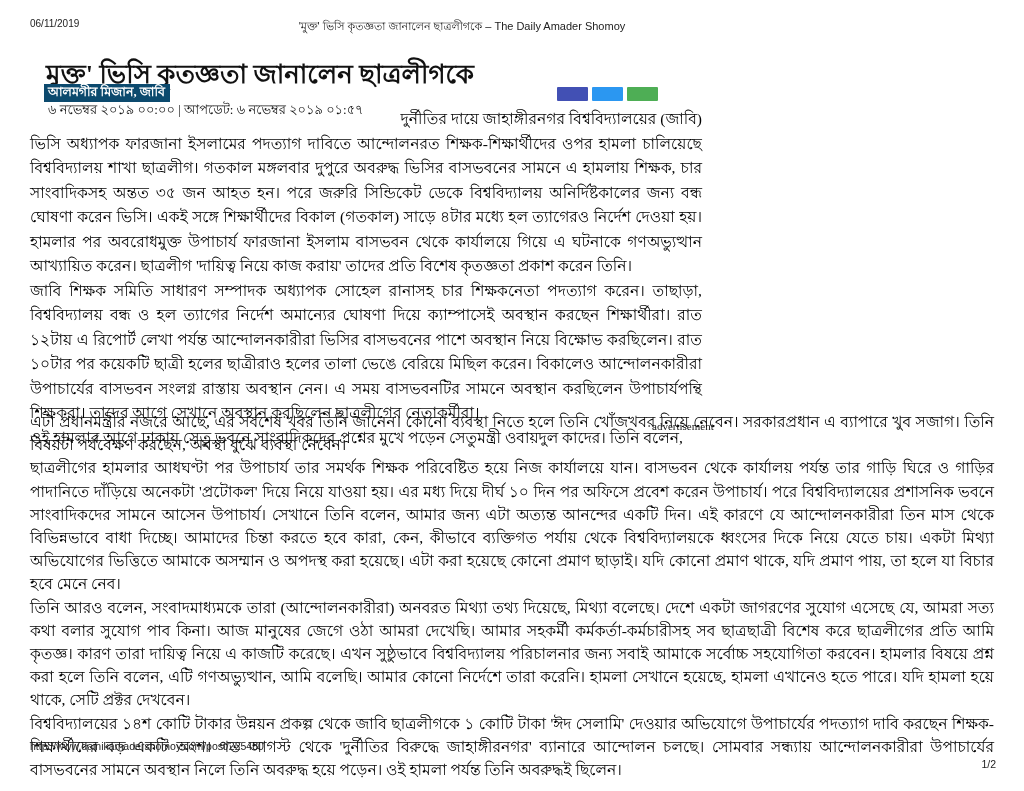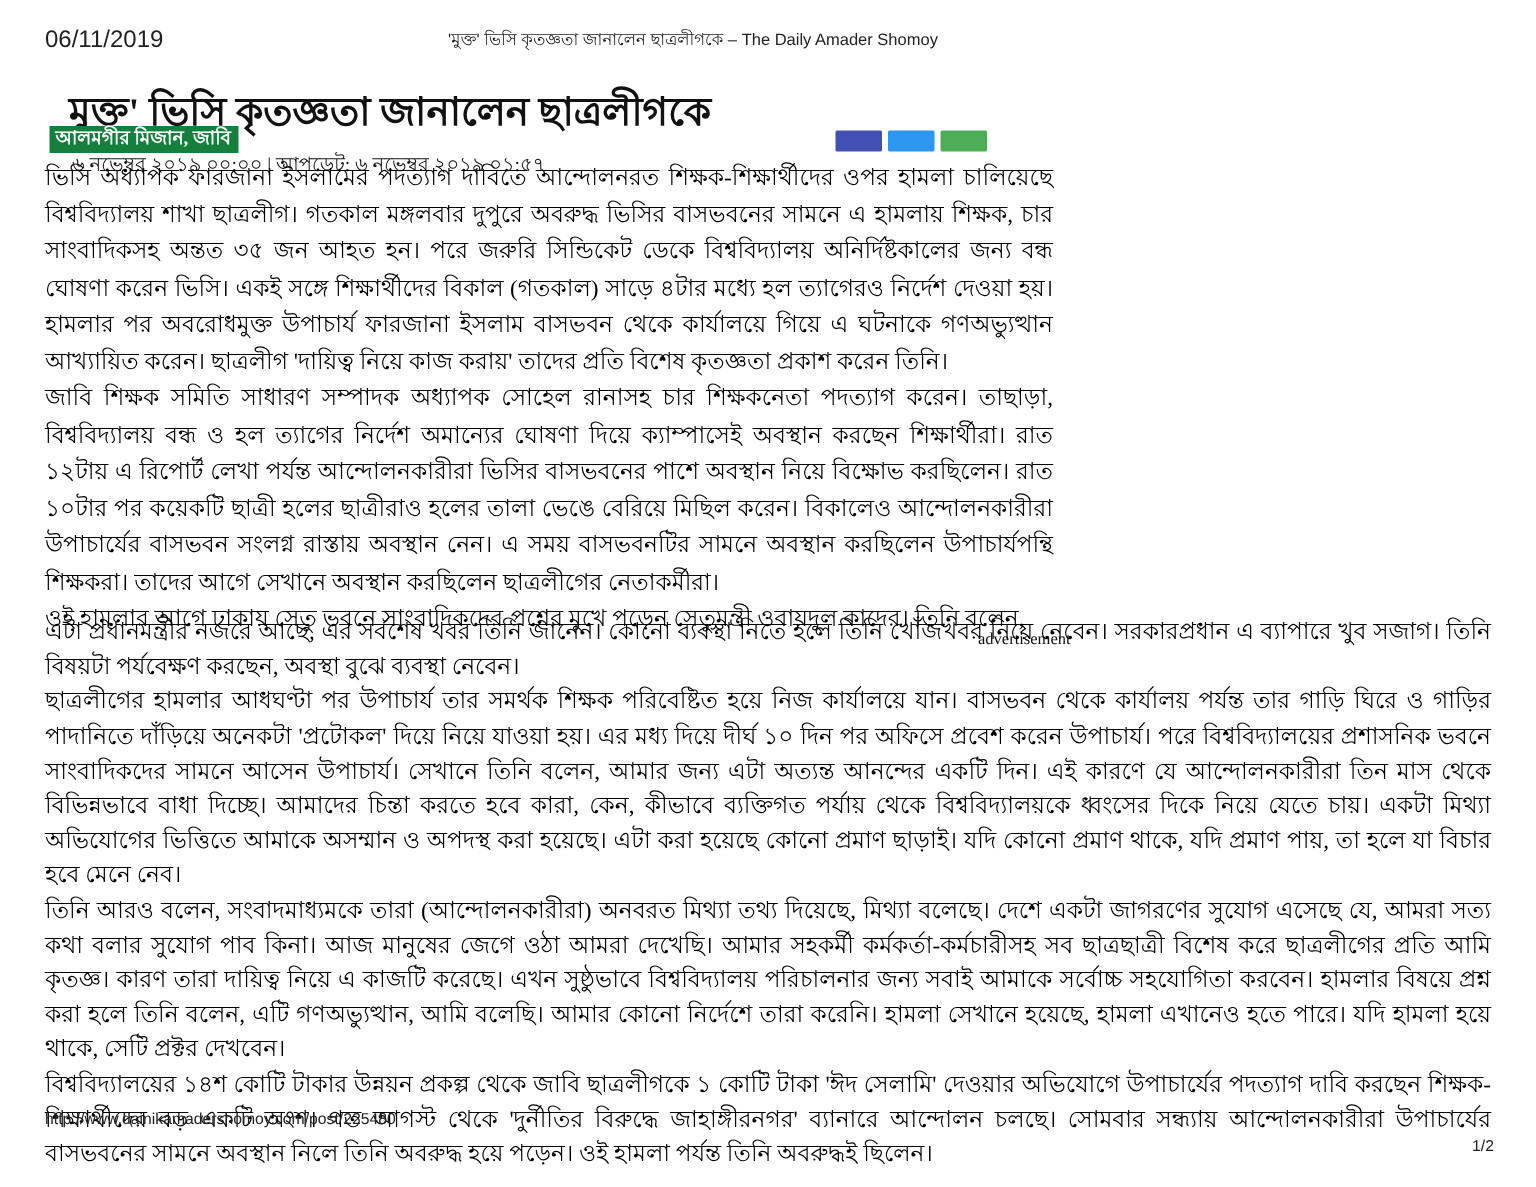--- a/index.html
+++ b/index.html
@@ -4,33 +4,33 @@
 <style>
   html,body{margin:0;padding:0;background:#ffffff;}
   body{
     width:1024px;height:791px;position:relative;overflow:hidden;
     font-family:"Liberation Serif","DejaVu Serif",serif;
     color:#000;
   }
   .abs{position:absolute;}
   .print-header-date{
     top:18px;left:30px;font-family:"Liberation Sans","DejaVu Sans",sans-serif;
-    font-size:16px;color:#222;
+    font-size:10px;color:#222;
   }
   .print-header-title{
     top:18px;left:0;width:924px;text-align:center;
     font-family:"Liberation Sans","DejaVu Sans",sans-serif;
     font-size:11px;color:#222;
   }
   .headline{
     top:44px;left:30px;width:700px;
     font-size:26px;font-weight:bold;line-height:30px;color:#111;
   }
   .byline{
-    top:84px;left:33px;background:#15803d;color:#fff;
+    top:84px;left:44px;background:#0c4a6e;color:#fff;
     font-size:12.5px;font-weight:bold;padding:1px 5px 2px 4px;line-height:15px;
   }
   .dateline{
     top:102px;left:48px;font-size:13px;color:#111;line-height:16px;
   }
   .share-bar{top:87px;left:557px;display:flex;gap:4px;}
   .share-btn{width:31px;height:14px;display:inline-block;border-radius:1px;cursor:pointer;}
   .lead-first-line{
     text-align:right;
   }
@@ -71,20 +71,21 @@
 
 <div class="abs dateline">৬ নভেম্বর ২০১৯ ০০:০০ | আপডেট: ৬ নভেম্বর ২০১৯ ০১:৫৭</div>
 
 <div class="abs share-bar">
   <span class="share-btn" style="background-color: rgb(66, 80, 180);"></span>
   <span class="share-btn" style="background-color: rgb(43, 151, 241);"></span>
   <span class="share-btn" style="background-color: rgb(78, 174, 85);"></span>
 </div>
 
 <div class="abs col-narrow">
+  <p class="lead-first-line">দুর্নীতির দায়ে জাহাঙ্গীরনগর বিশ্ববিদ্যালয়ের (জাবি)</p>
   <p>ভিসি অধ্যাপক ফারজানা ইসলামের পদত্যাগ দাবিতে আন্দোলনরত শিক্ষক-শিক্ষার্থীদের ওপর হামলা চালিয়েছে বিশ্ববিদ্যালয় শাখা ছাত্রলীগ। গতকাল মঙ্গলবার দুপুরে অবরুদ্ধ ভিসির বাসভবনের সামনে এ হামলায় শিক্ষক, চার সাংবাদিকসহ অন্তত ৩৫ জন আহত হন। পরে জরুরি সিন্ডিকেট ডেকে বিশ্ববিদ্যালয় অনির্দিষ্টকালের জন্য বন্ধ ঘোষণা করেন ভিসি। একই সঙ্গে শিক্ষার্থীদের বিকাল (গতকাল) সাড়ে ৪টার মধ্যে হল ত্যাগেরও নির্দেশ দেওয়া হয়। হামলার পর অবরোধমুক্ত উপাচার্য ফারজানা ইসলাম বাসভবন থেকে কার্যালয়ে গিয়ে এ ঘটনাকে গণঅভ্যুত্থান আখ্যায়িত করেন। ছাত্রলীগ 'দায়িত্ব নিয়ে কাজ করায়' তাদের প্রতি বিশেষ কৃতজ্ঞতা প্রকাশ করেন তিনি।</p>
   <p>জাবি শিক্ষক সমিতি সাধারণ সম্পাদক অধ্যাপক সোহেল রানাসহ চার শিক্ষকনেতা পদত্যাগ করেন। তাছাড়া, বিশ্ববিদ্যালয় বন্ধ ও হল ত্যাগের নির্দেশ অমান্যের ঘোষণা দিয়ে ক্যাম্পাসেই অবস্থান করছেন শিক্ষার্থীরা। রাত ১২টায় এ রিপোর্ট লেখা পর্যন্ত আন্দোলনকারীরা ভিসির বাসভবনের পাশে অবস্থান নিয়ে বিক্ষোভ করছিলেন। রাত ১০টার পর কয়েকটি ছাত্রী হলের ছাত্রীরাও হলের তালা ভেঙে বেরিয়ে মিছিল করেন। বিকালেও আন্দোলনকারীরা উপাচার্যের বাসভবন সংলগ্ন রাস্তায় অবস্থান নেন। এ সময় বাসভবনটির সামনে অবস্থান করছিলেন উপাচার্যপন্থি শিক্ষকরা। তাদের আগে সেখানে অবস্থান করছিলেন ছাত্রলীগের নেতাকর্মীরা।</p>
   <p>ওই হামলার আগে ঢাকায় সেতু ভবনে সাংবাদিকদের প্রশ্নের মুখে পড়েন সেতুমন্ত্রী ওবায়দুল কাদের। তিনি বলেন,</p>
 </div>
 
 <div class="abs ad-label">advertisement</div>
 
 <div class="abs col-wide">
   <p>এটা প্রধানমন্ত্রীর নজরে আছে, এর সর্বশেষ খবর তিনি জানেন। কোনো ব্যবস্থা নিতে হলে তিনি খোঁজখবর নিয়ে নেবেন। সরকারপ্রধান এ ব্যাপারে খুব সজাগ। তিনি বিষয়টা পর্যবেক্ষণ করছেন, অবস্থা বুঝে ব্যবস্থা নেবেন।</p>
   <p>ছাত্রলীগের হামলার আধঘণ্টা পর উপাচার্য তার সমর্থক শিক্ষক পরিবেষ্টিত হয়ে নিজ কার্যালয়ে যান। বাসভবন থেকে কার্যালয় পর্যন্ত তার গাড়ি ঘিরে ও গাড়ির পাদানিতে দাঁড়িয়ে অনেকটা 'প্রটোকল' দিয়ে নিয়ে যাওয়া হয়। এর মধ্য দিয়ে দীর্ঘ ১০ দিন পর অফিসে প্রবেশ করেন উপাচার্য। পরে বিশ্ববিদ্যালয়ের প্রশাসনিক ভবনে সাংবাদিকদের সামনে আসেন উপাচার্য। সেখানে তিনি বলেন, আমার জন্য এটা অত্যন্ত আনন্দের একটি দিন। এই কারণে যে আন্দোলনকারীরা তিন মাস থেকে বিভিন্নভাবে বাধা দিচ্ছে। আমাদের চিন্তা করতে হবে কারা, কেন, কীভাবে ব্যক্তিগত পর্যায় থেকে বিশ্ববিদ্যালয়কে ধ্বংসের দিকে নিয়ে যেতে চায়। একটা মিথ্যা অভিযোগের ভিত্তিতে আমাকে অসম্মান ও অপদস্থ করা হয়েছে। এটা করা হয়েছে কোনো প্রমাণ ছাড়াই। যদি কোনো প্রমাণ থাকে, যদি প্রমাণ পায়, তা হলে যা বিচার হবে মেনে নেব।</p>

